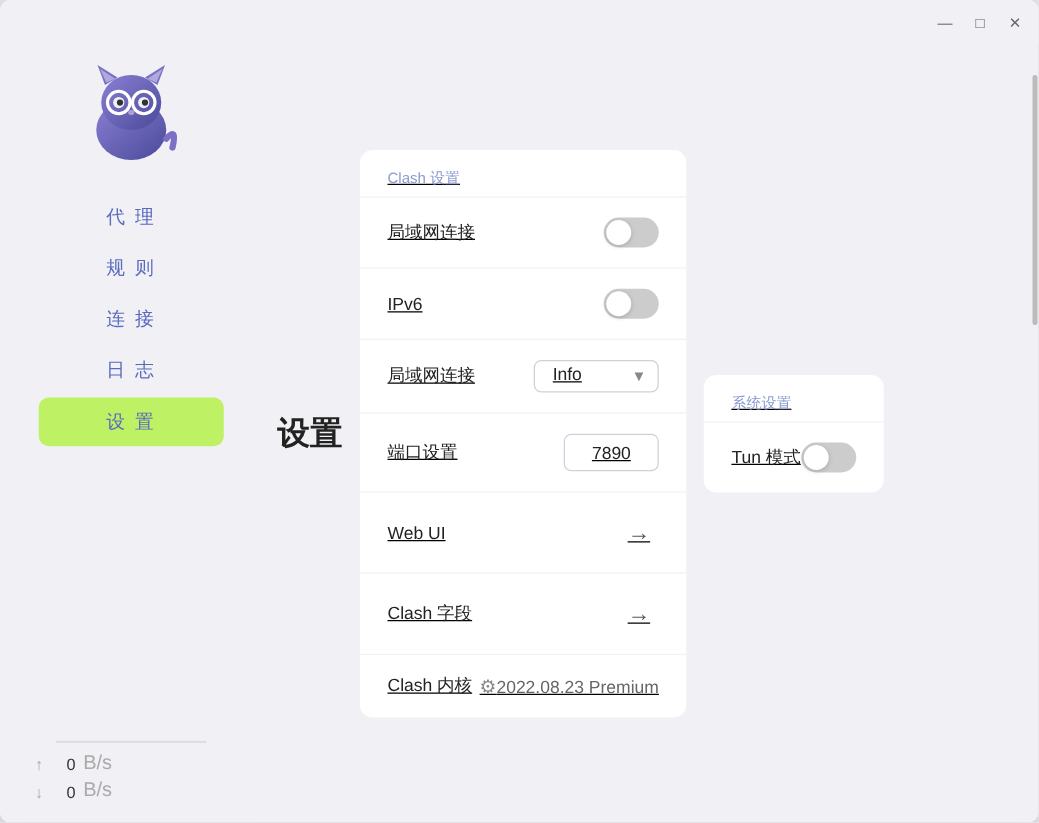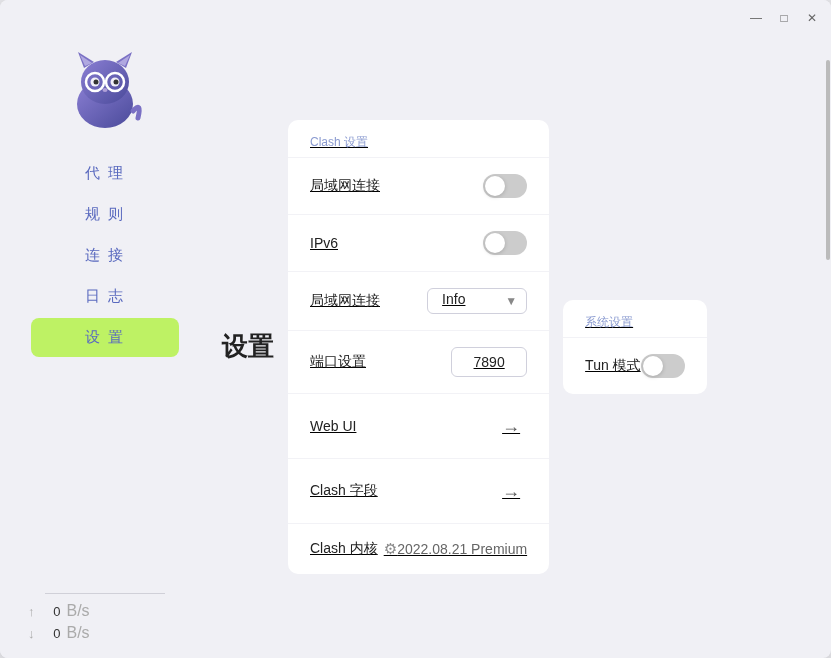--- a/index.html
+++ b/index.html
@@ -384,21 +384,21 @@
         <div class="setting-row">
           <span class="setting-label">Clash 字段</span>
           <span class="setting-arrow-btn">→</span>
         </div>
 
         <div class="setting-row">
           <div class="clash-core-row">
             <span class="setting-label">Clash 内核</span>
             <span class="gear-icon">⚙</span>
           </div>
-          <span class="setting-value-text">2022.08.21 Premium</span>
+          <span class="setting-value-text">2022.08.23 Premium</span>
         </div>
       </div>
 
       <div class="card">
         <div class="card-section-label">系统设置</div>
 
         <div class="setting-row">
           <span class="setting-label">Tun 模式</span>
           <div class="toggle"></div>
         </div>

